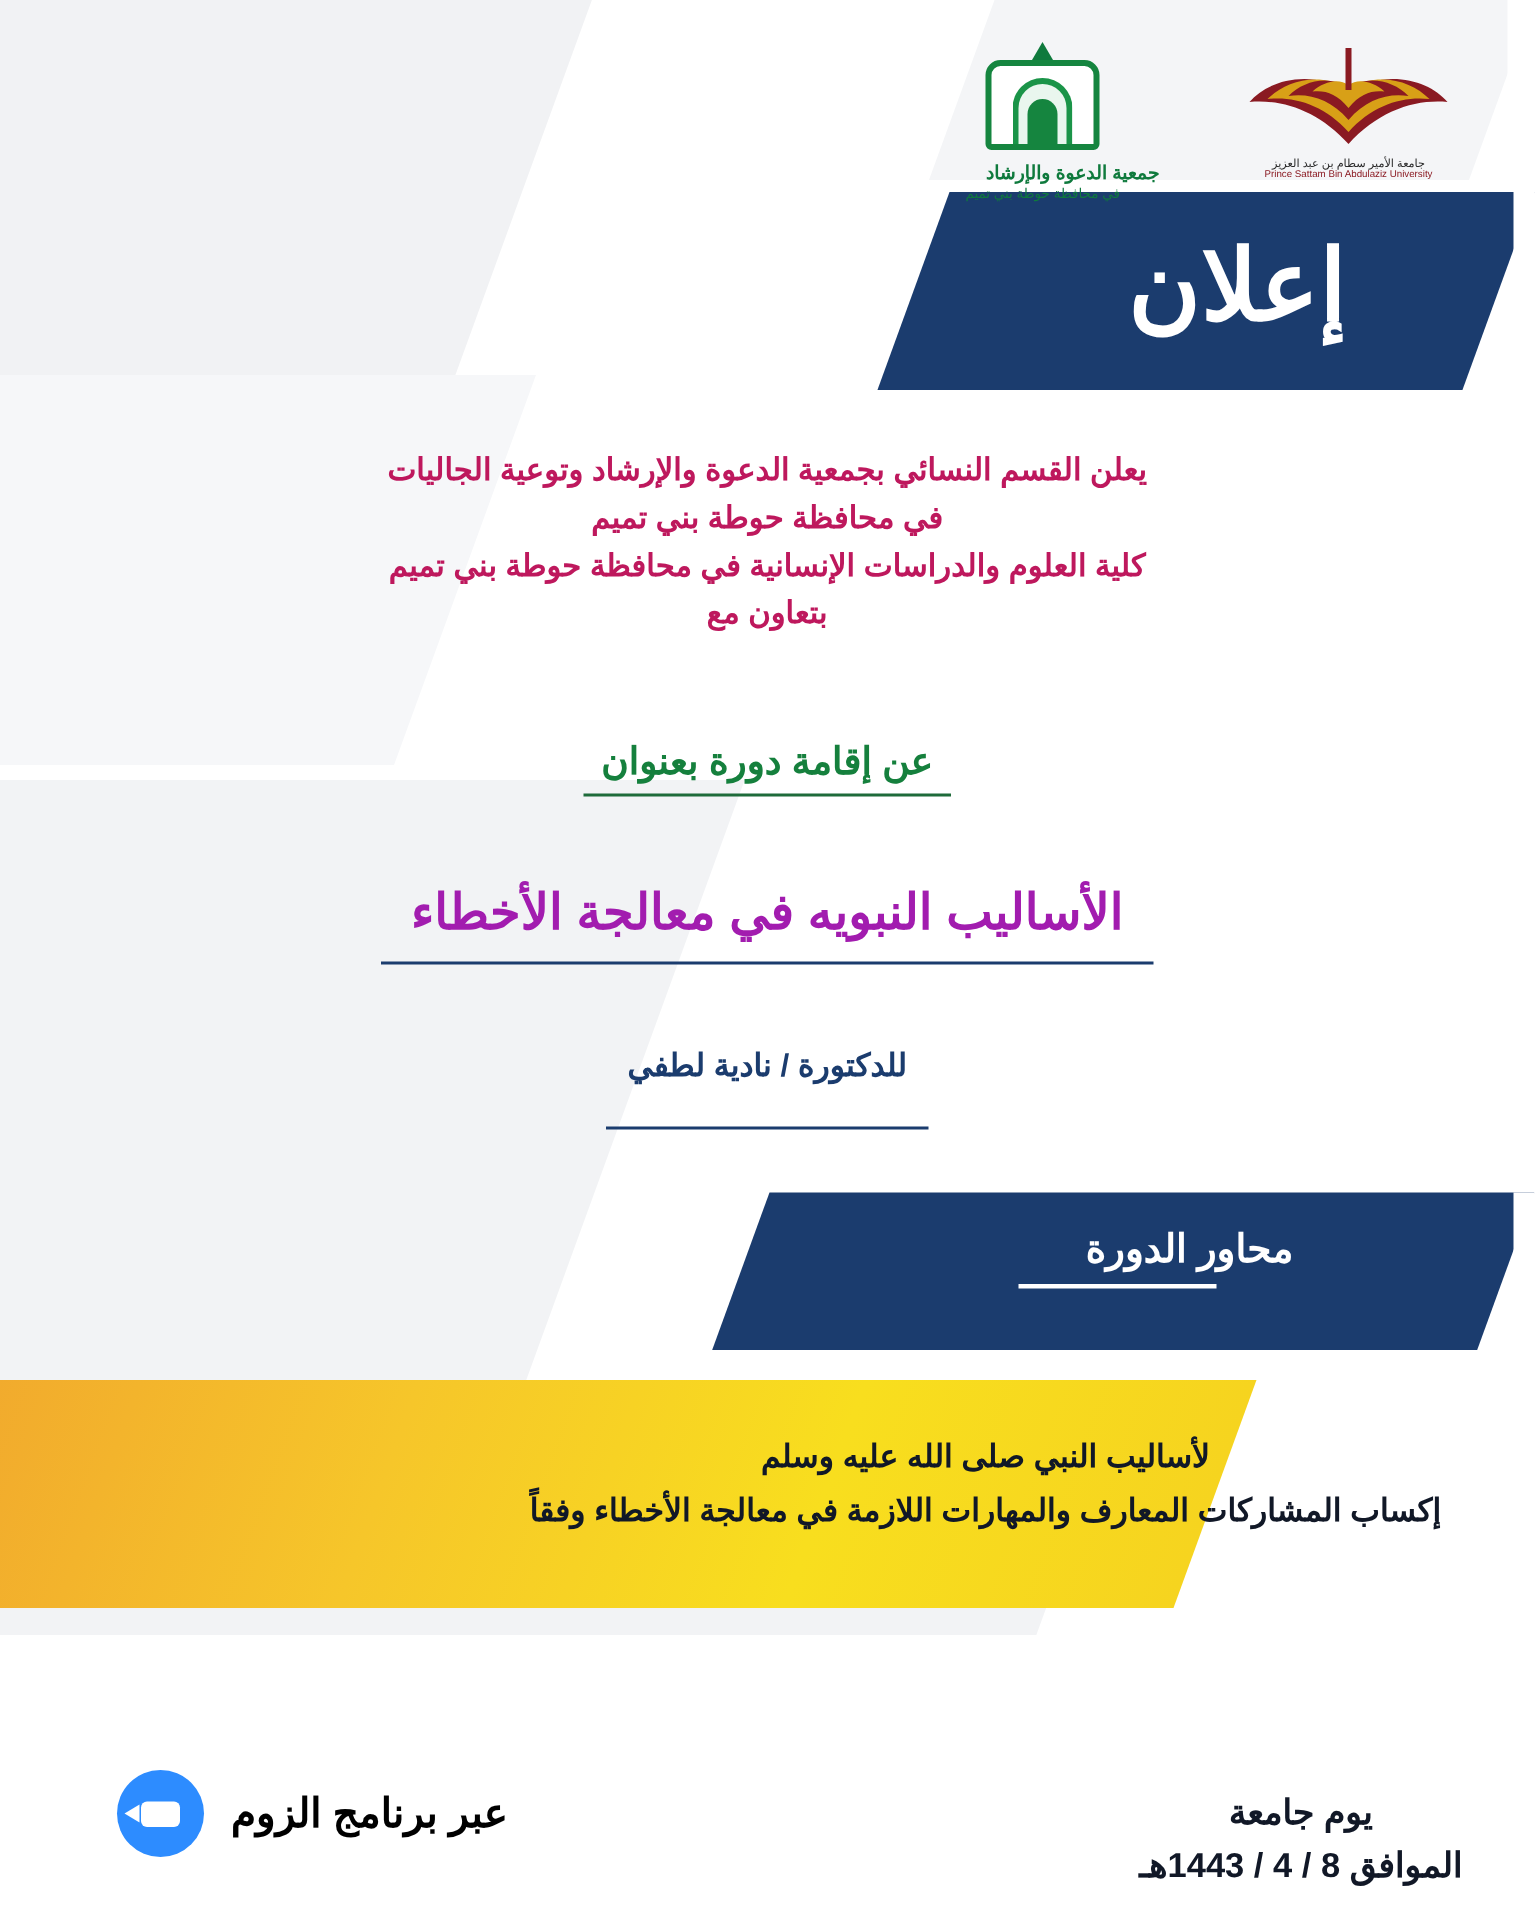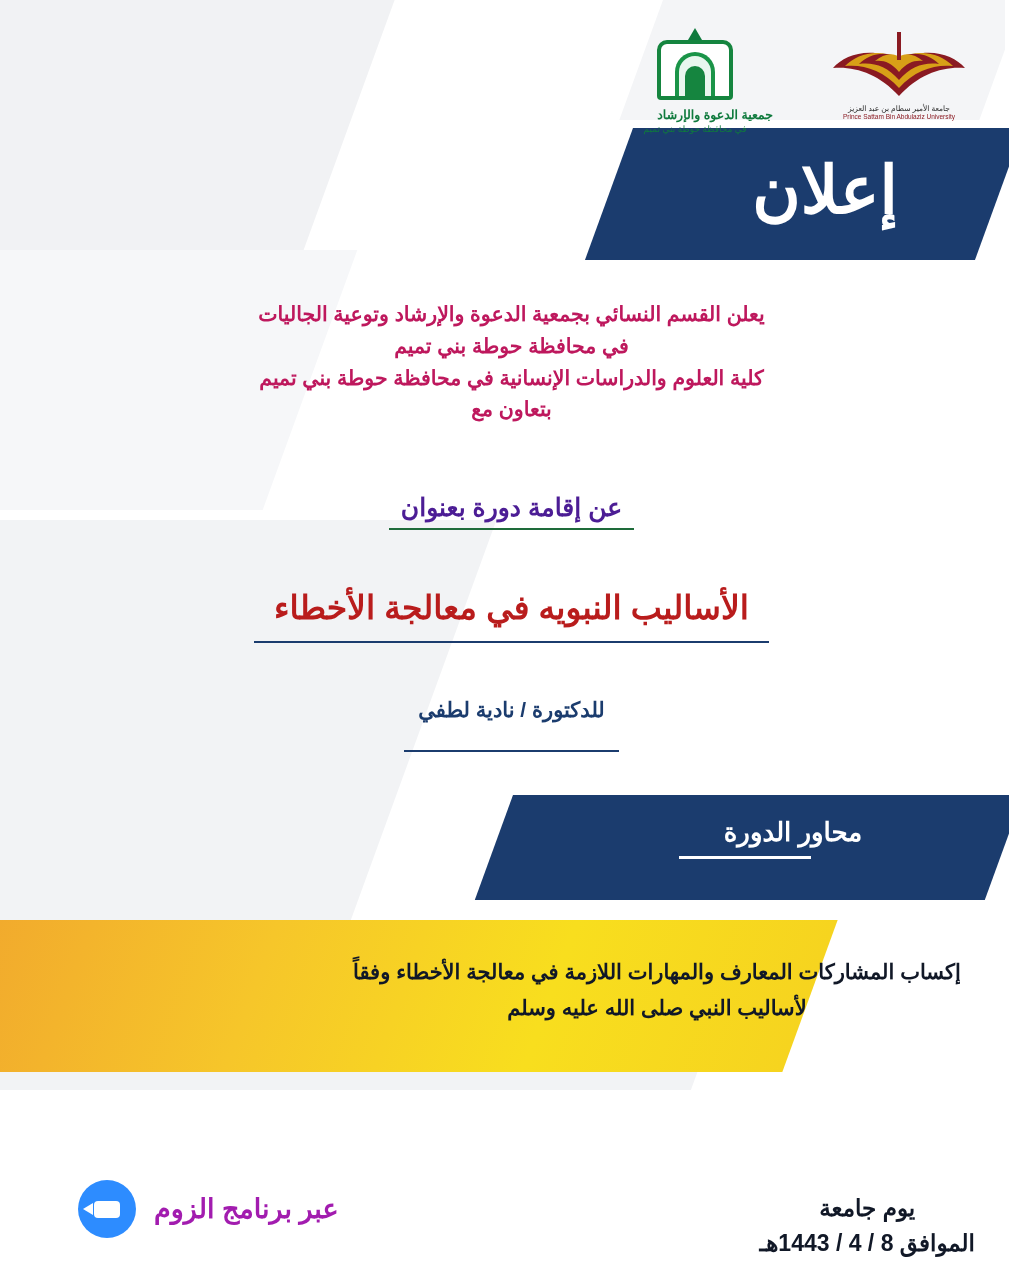--- a/index.html
+++ b/index.html
@@ -164,33 +164,33 @@
   }
   .intro div { white-space: nowrap; }
 
   
   .about-line {
     position: absolute; top: 493px; right: 0; left: 0;
     text-align: center; z-index: 6;
   }
   .about-text {
     display: inline-block;
-    color: #4c1d95;
+    color: #15803d;
     font-size: 25px; font-weight: bold;
     border-bottom: 2.5px solid #1e6b3a;
     padding: 0 12px 6px 12px;
   }
 
   .course-title {
     position: absolute; top: 588px; right: 0; left: 0;
     text-align: center; z-index: 6;
   }
   .course-title-text {
     display: inline-block;
-    color: #b91c1c;
+    color: #a21caf;
     font-size: 33px; font-weight: bold;
     border-bottom: 2.5px solid #1b3c6e;
     padding: 0 20px 14px 20px;
   }
 
   .lecturer {
     position: absolute; top: 698px; right: 0; left: 0;
     text-align: center; z-index: 6;
   }
   .lecturer-text {
@@ -273,21 +273,21 @@
   }
   .zoom-cam::after {
     content: "";
     position: absolute; left: -11px; top: 2px;
     width: 0; height: 0;
     border-top: 6.5px solid transparent;
     border-bottom: 6.5px solid transparent;
     border-right: 10px solid #ffffff;
   }
   .zoom-label {
-    color: #a21caf; font-size: 27px; font-weight: bold;
+    color: #000000; font-size: 27px; font-weight: bold;
   }
 </style>
 </head>
 <body>
 
 <div id="poster">
 
   <div class="bg-grey-1"></div>
   <div class="bg-grey-2"></div>
   <div class="bg-grey-3"></div>
@@ -346,22 +346,22 @@
     <span class="lecturer-text">للدكتورة / نادية لطفي</span>
   </div>
 
   <div class="band-axes"></div>
   <div class="band-axes-strip"></div>
   <div class="band-axes-text">محاور الدورة</div>
   <div class="band-axes-underline"></div>
 
   <div class="band-yellow"></div>
   <div class="band-yellow-body">
+    <div>لأساليب النبي صلى الله عليه وسلم</div>
     <div>إكساب المشاركات المعارف والمهارات اللازمة في معالجة الأخطاء وفقاً</div>
-    <div>لأساليب النبي صلى الله عليه وسلم</div>
   </div>
 
   <div class="footer-date">
     <div>يوم جامعة</div>
     <div>الموافق 8 / 4 / 1443هـ</div>
   </div>
 
   <div class="footer-zoom">
     <div class="zoom-label">عبر برنامج الزوم</div>
     <div class="zoom-icon">

